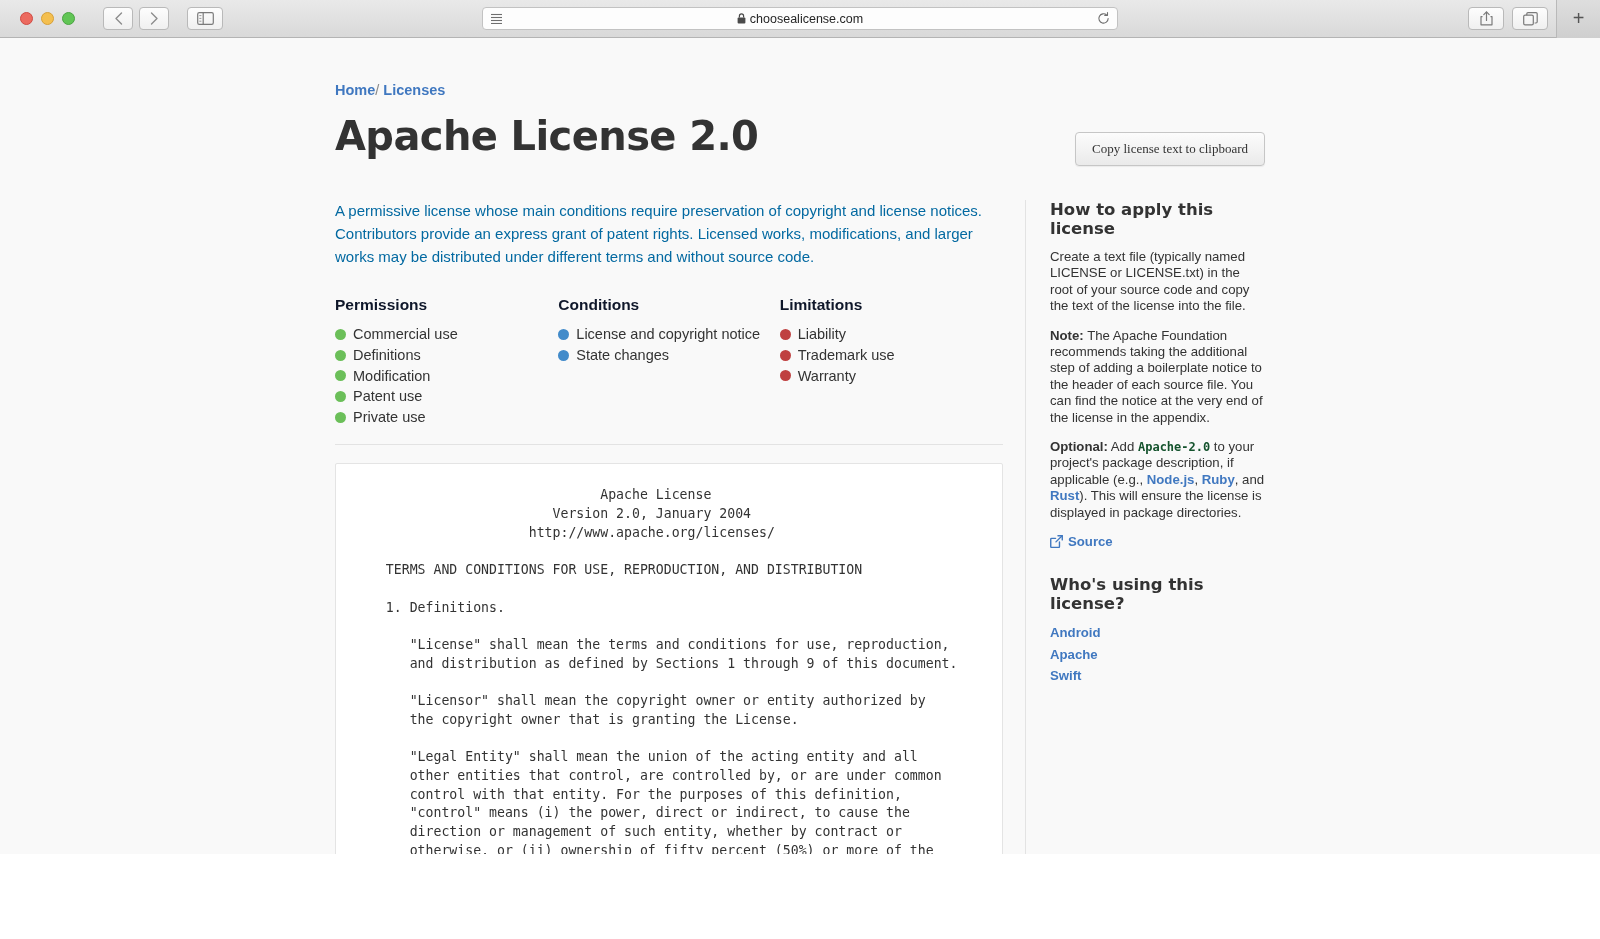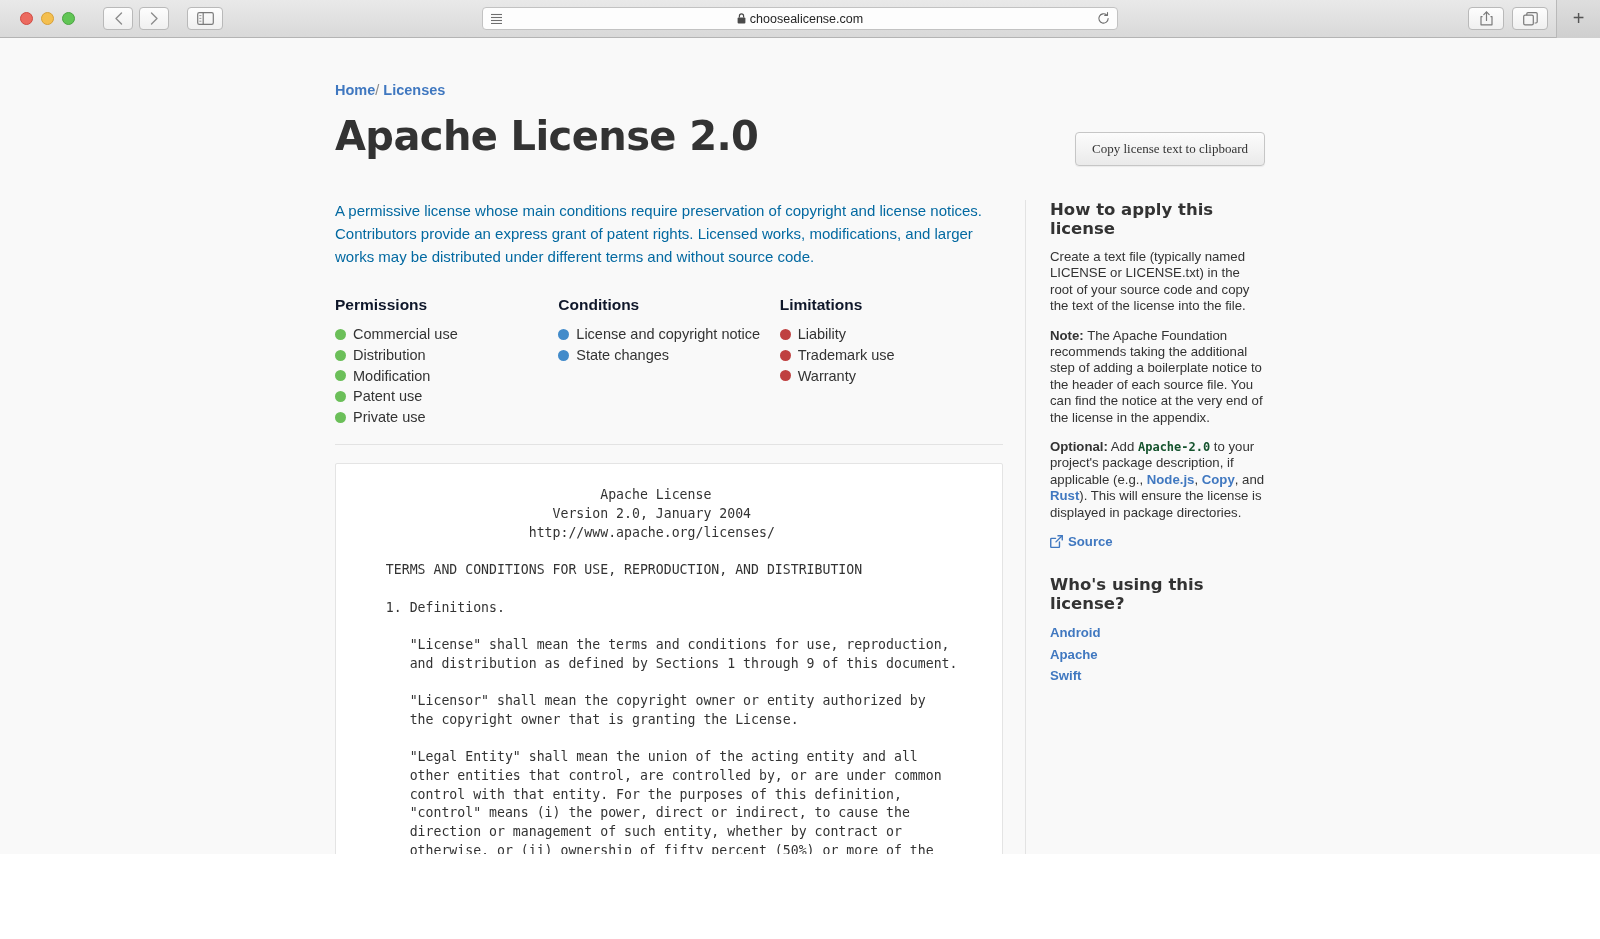--- a/index.html
+++ b/index.html
@@ -275,21 +275,21 @@
           <div class="rules">
             <div class="rule-group">
               <h3>Permissions</h3>
               <ul>
                 <li>
                     <span class="dot green"></span>
                     <span>Commercial use</span>
                   </li>
                 <li>
                     <span class="dot green"></span>
-                    <span>Distribution</span>
+                    <span>Definitions</span>
                   </li>
                 <li>
                     <span class="dot green"></span>
                     <span>Modification</span>
                   </li>
                 <li>
                     <span class="dot green"></span>
                     <span>Patent use</span>
                   </li>
                 <li>
@@ -361,21 +361,21 @@
       exercising permissions granted by this License.</pre>
           </div>
         </div>
 
         <div class="side-col">
           <h2>How to apply this license</h2>
           <p>Create a text file (typically named LICENSE or LICENSE.txt) in the root of your source code and copy the text of the license into the file.</p>
 
           <p><b>Note:</b><span> The Apache Foundation recommends taking the additional step of adding a boilerplate notice to the header of each source file. You can find the notice at the very end of the license in the appendix.</span></p>
 
-          <p><b>Optional:</b><span> Add </span><code>Apache-2.0</code><span> to your project's package description, if applicable (e.g., </span><a href="#">Node.js</a>, <a href="#">Copy</a>, and <a href="#">Rust</a><span>). This will ensure the license is displayed in package directories.</span></p>
+          <p><b>Optional:</b><span> Add </span><code>Apache-2.0</code><span> to your project's package description, if applicable (e.g., </span><a href="#">Node.js</a>, <a href="#">Ruby</a>, and <a href="#">Rust</a><span>). This will ensure the license is displayed in package directories.</span></p>
 
           <a href="#" class="source-link">
             <svg width="13" height="13" viewBox="0 0 14 14">
               <path d="M10.2 7.6 V12.4 a1 1 0 0 1 -1 1 H1.8 a1 1 0 0 1 -1 -1 V4.6 a1 1 0 0 1 1 -1 H6" stroke="#4078c0" stroke-width="1.5" fill="none" stroke-linecap="round" stroke-linejoin="round"></path>
               <path d="M6.4 7.4 L13.1 0.8" stroke="#4078c0" stroke-width="1.5" stroke-linecap="round"></path>
               <path d="M8.6 0.8 H13.2 V5.3" stroke="#4078c0" stroke-width="1.5" fill="none" stroke-linecap="round" stroke-linejoin="round"></path>
             </svg>
             <span>Source</span>
           </a>
 

